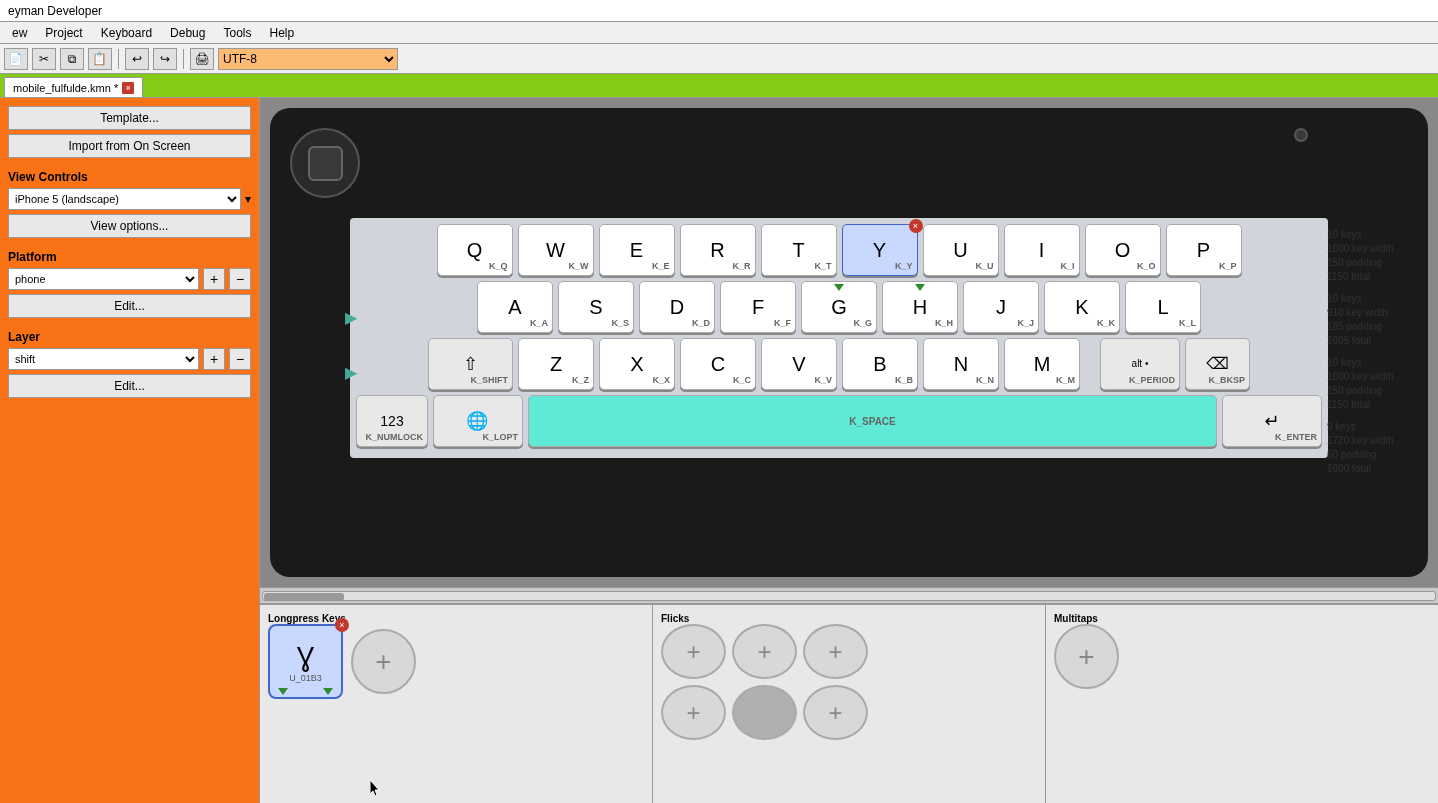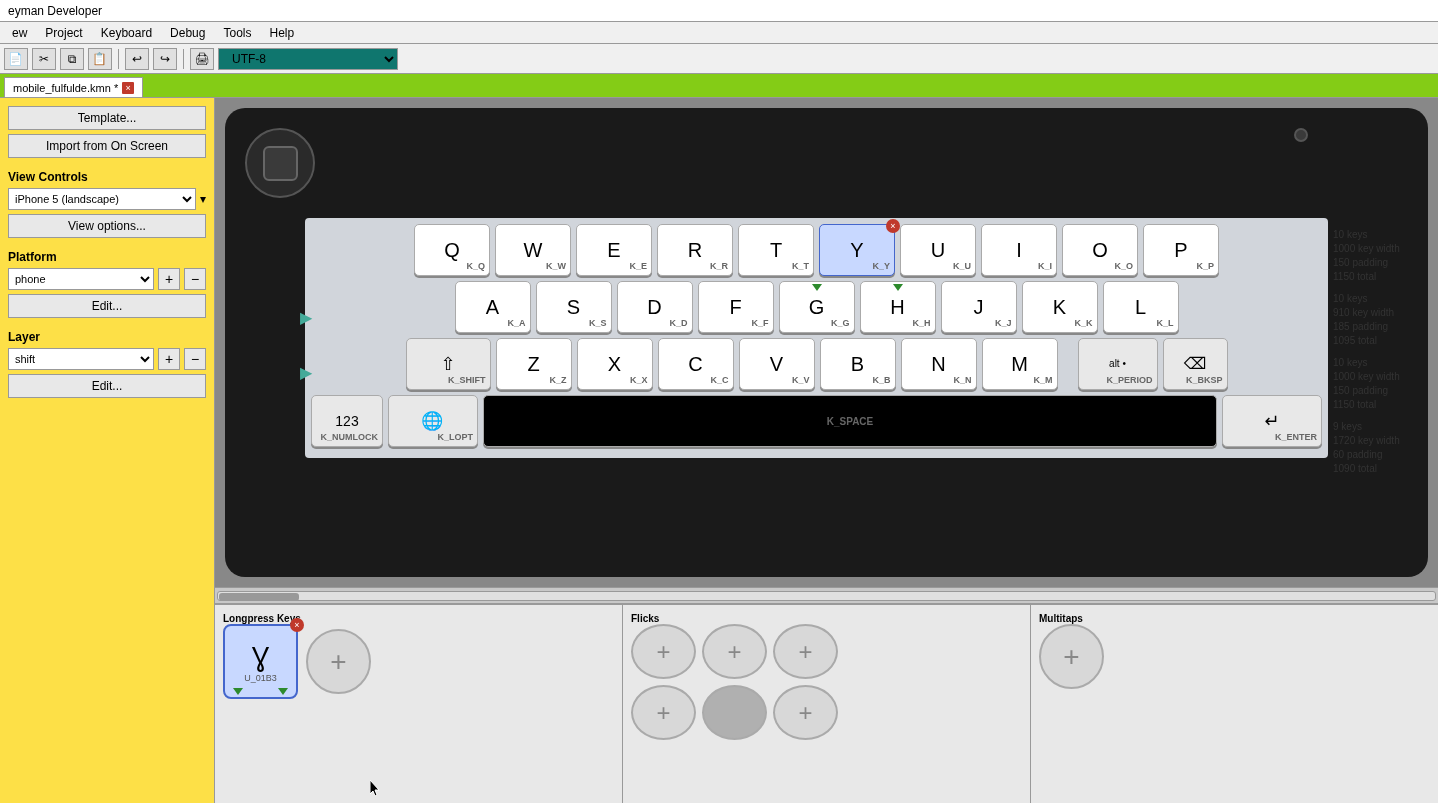--- a/index.html
+++ b/index.html
@@ -46,23 +46,23 @@
       width: 24px; height: 22px;
       background: #e0e0e0;
       border: 1px solid #999;
       cursor: pointer;
       display: flex; align-items: center; justify-content: center;
       font-size: 12px;
     }
     .encoding-select {
       height: 22px;
       border: 1px solid #999;
-      background: #0f766e;
+      background: #fdba74;
       font-size: 12px;
-      padding: 0 9px;
+      padding: 0 0;
       width: 180px;
     }
     .toolbar-sep { width: 1px; height: 20px; background: #999; margin: 0 2px; }
     
     
     #tabbar {
       background: #84cc16;
       height: 24px;
       display: flex;
       align-items: flex-end;
@@ -94,22 +94,22 @@
     }
     
     
     #main {
       display: flex;
       height: calc(803px - 22px - 22px - 30px - 24px);
     }
     
     
     #left-panel {
-      width: 215px;
-      background: #fde047;
+      width: 260px;
+      background: #f97316;
       border-right: 1px solid #999;
       padding: 8px;
       flex-shrink: 0;
       overflow: hidden;
     }
     .panel-btn {
       width: 100%;
       padding: 4px 8px;
       background: #e8e8e8;
       border: 1px solid #999;
@@ -223,21 +223,21 @@
     .key-shift {
       width: 85px;
       background: #e8e8e8;
     }
     .key-special {
       background: #e8e8e8;
       font-size: 12px;
     }
     .key-space {
       flex: 1;
-      background: #000000;
+      background: #5eead4;
     }
     .key-enter {
       width: 100px;
       background: #e8e8e8;
     }
     .key-backspace {
       width: 65px;
       background: #e8e8e8;
     }
     
@@ -264,21 +264,21 @@
       border-radius: 50%;
       font-size: 9px;
       display: flex; align-items: center; justify-content: center;
       cursor: pointer;
       z-index: 10;
     }
     
     
     #stats-panel {
       position: absolute;
-      right: 5px;
+      right: 11px;
       top: 120px;
       width: 90px;
       font-size: 10px;
       color: #333;
       line-height: 1.4;
     }
     .stat-group {
       margin-bottom: 8px;
     }
     

